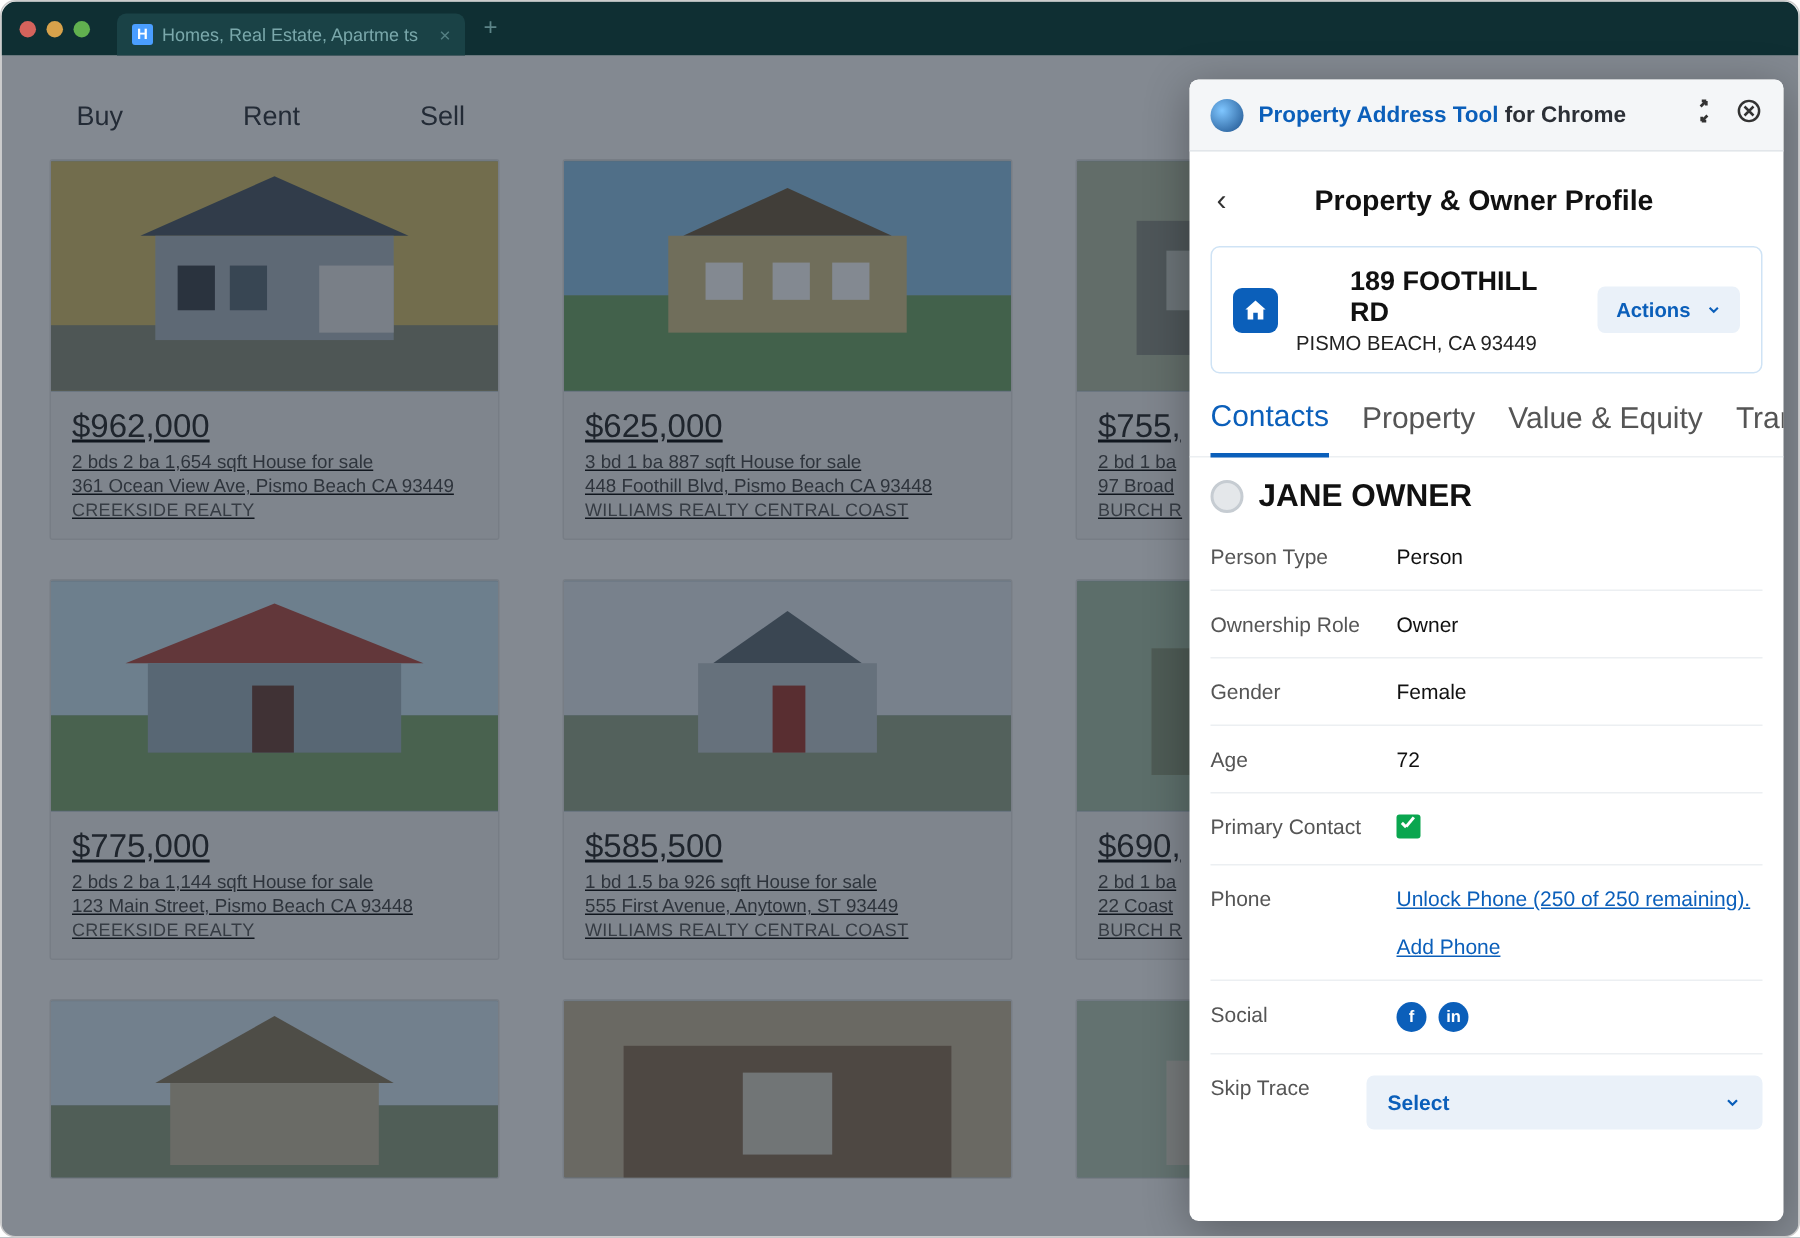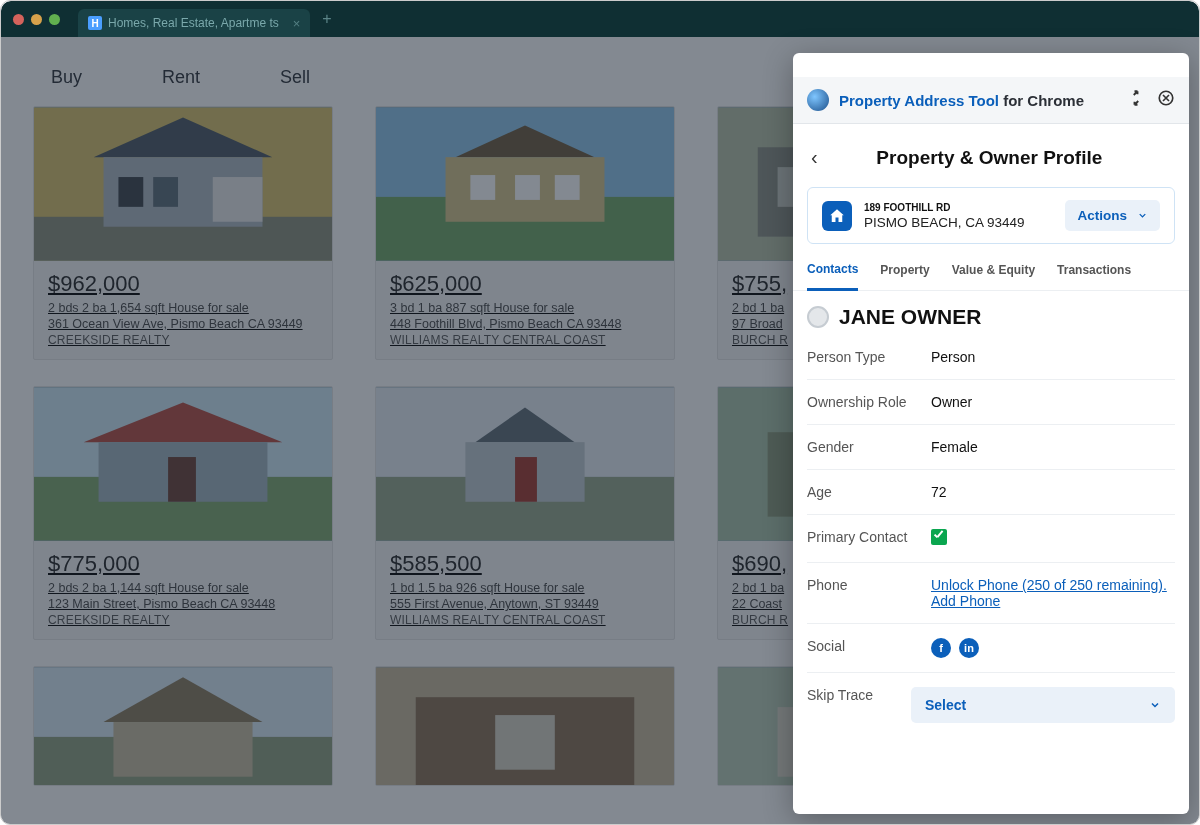--- a/index.html
+++ b/index.html
@@ -32,52 +32,52 @@
   .card .agency { font-size:12px; color:#555; margin-top:2px; letter-spacing:.2px;}
   
   
   .photo svg { width:100%; height:100%; display:block; }
   
   
   .dim { position:absolute; inset:36px 0 0 0; background:rgba(30,40,55,.55); pointer-events:none; }
   
   
   .panel { position:absolute; top:52px; right:10px; width:396px; bottom:10px; background:#fff; border-radius:6px; box-shadow:0 6px 30px rgba(0,0,0,.3); display:flex; flex-direction:column; overflow:hidden; z-index:5;}
-  .panel-header { background:#f4f6f8; border-bottom:1px solid #e2e6ea; padding:12px 14px; display:flex; align-items:center; gap:10px;margin-top:24px; }
+  .panel-header { background:#f4f6f8; border-bottom:1px solid #e2e6ea; padding:12px 14px; display:flex; align-items:center; gap:10px; }
   .panel-header .logo { width:22px;height:22px;border-radius:50%;background:radial-gradient(circle at 35% 35%, #7fc6ff, #1b4f8a);}
   .panel-header .title { font-size:15px; font-weight:600; color:#0b5fba; }
   .panel-header .title .chrome { color:#2b2f36; }
   .panel-header .icons { margin-left:auto; display:flex; gap:12px; align-items:center;}
   .panel-header .icons svg { width:18px;height:18px; }
   
   .panel-sub { display:flex; align-items:center; gap:12px; padding:22px 18px 12px; }
   .panel-sub .back { font-size:20px; color:#333; }
   .panel-sub h2 { flex:1; text-align:center; font-size:19px; font-weight:700; color:#111; margin-right:22px;}
   
   .addr-box { margin:6px 14px 0; border:1px solid #cfe3f5; border-radius:6px; padding:12px 14px; display:flex; align-items:center; gap:12px;}
   .addr-box .home-icon { width:30px;height:30px;background:#0b5fba;border-radius:6px;display:flex;align-items:center;justify-content:center;color:#fff;}
   .addr-box .lines { flex:1; }
-  .addr-box .l1 { font-weight:700; font-size:10px; color:#111; }
+  .addr-box .l1 { font-weight:700; font-size:18px; color:#111;margin-left:36px; }
   .addr-box .l2 { font-size:13.5px; color:#222; margin-top:2px;}
   .actions-btn { background:#eaf1f9; color:#0b5fba; border:none; padding:8px 12px; border-radius:5px; font-size:13.5px; font-weight:600; display:flex; align-items:center; gap:10px; cursor:pointer;}
   
   .tabs { display:flex; gap:22px; padding:18px 14px 0; border-bottom:1px solid #eceff2; align-items:center;}
-  .tabs .t { font-size:12px; font-weight:700; color:#555; padding-bottom:12px; white-space:nowrap; cursor:pointer;}
+  .tabs .t { font-size:20px; font-weight:400; color:#555; padding-bottom:12px; white-space:nowrap; cursor:pointer;}
   .tabs .t.active { color:#0b5fba; border-bottom:3px solid #0b5fba; margin-bottom:-1px;}
   
   .owner-row { display:flex; align-items:center; gap:10px; padding:14px 14px 6px;}
   .owner-row .avatar { width:22px;height:22px;border-radius:50%;background:#e4e7ea; border:2px solid #c6ccd2;}
   .owner-row .name { font-size:21px; font-weight:700; color:#111;}
   
   .fields { padding:0 14px; }
   .field { display:flex; padding:14px 0; border-bottom:1px solid #eceff2; font-size:14px;}
   .field:last-child{border-bottom:none;}
   .field .lab { width:124px; color:#555; }
   .field .val { color:#111; flex:1;}
-  .field .links { display:flex; flex-direction:column; gap:0; }
+  .field .links { display:flex; flex-direction:column; gap:16px; }
   .field a { color:#0b5fba; text-decoration:underline; }
   .check { display:inline-block;width:16px;height:16px;background:#0aa64f;position:relative;border-radius:2px;}
   .check::after{content:'';position:absolute;left:3px;top:6px;width:4px;height:2px;background:#fff;transform:rotate(45deg);}
   .check::before{content:'';position:absolute;left:5px;top:4px;width:8px;height:2px;background:#fff;transform:rotate(-50deg);}
   .socials { display:flex; gap:8px;}
   .soc { width:20px;height:20px;border-radius:50%;background:#0b5fba;color:#fff;display:flex;align-items:center;justify-content:center;font-size:11px;font-weight:700;}
   .select-btn { background:#eaf1f9; color:#0b5fba; border:none; padding:10px 14px; border-radius:5px; font-size:14px; font-weight:600; display:flex; align-items:center; justify-content:space-between; width:264px; cursor:pointer;}
   
 </style>
 </head>

